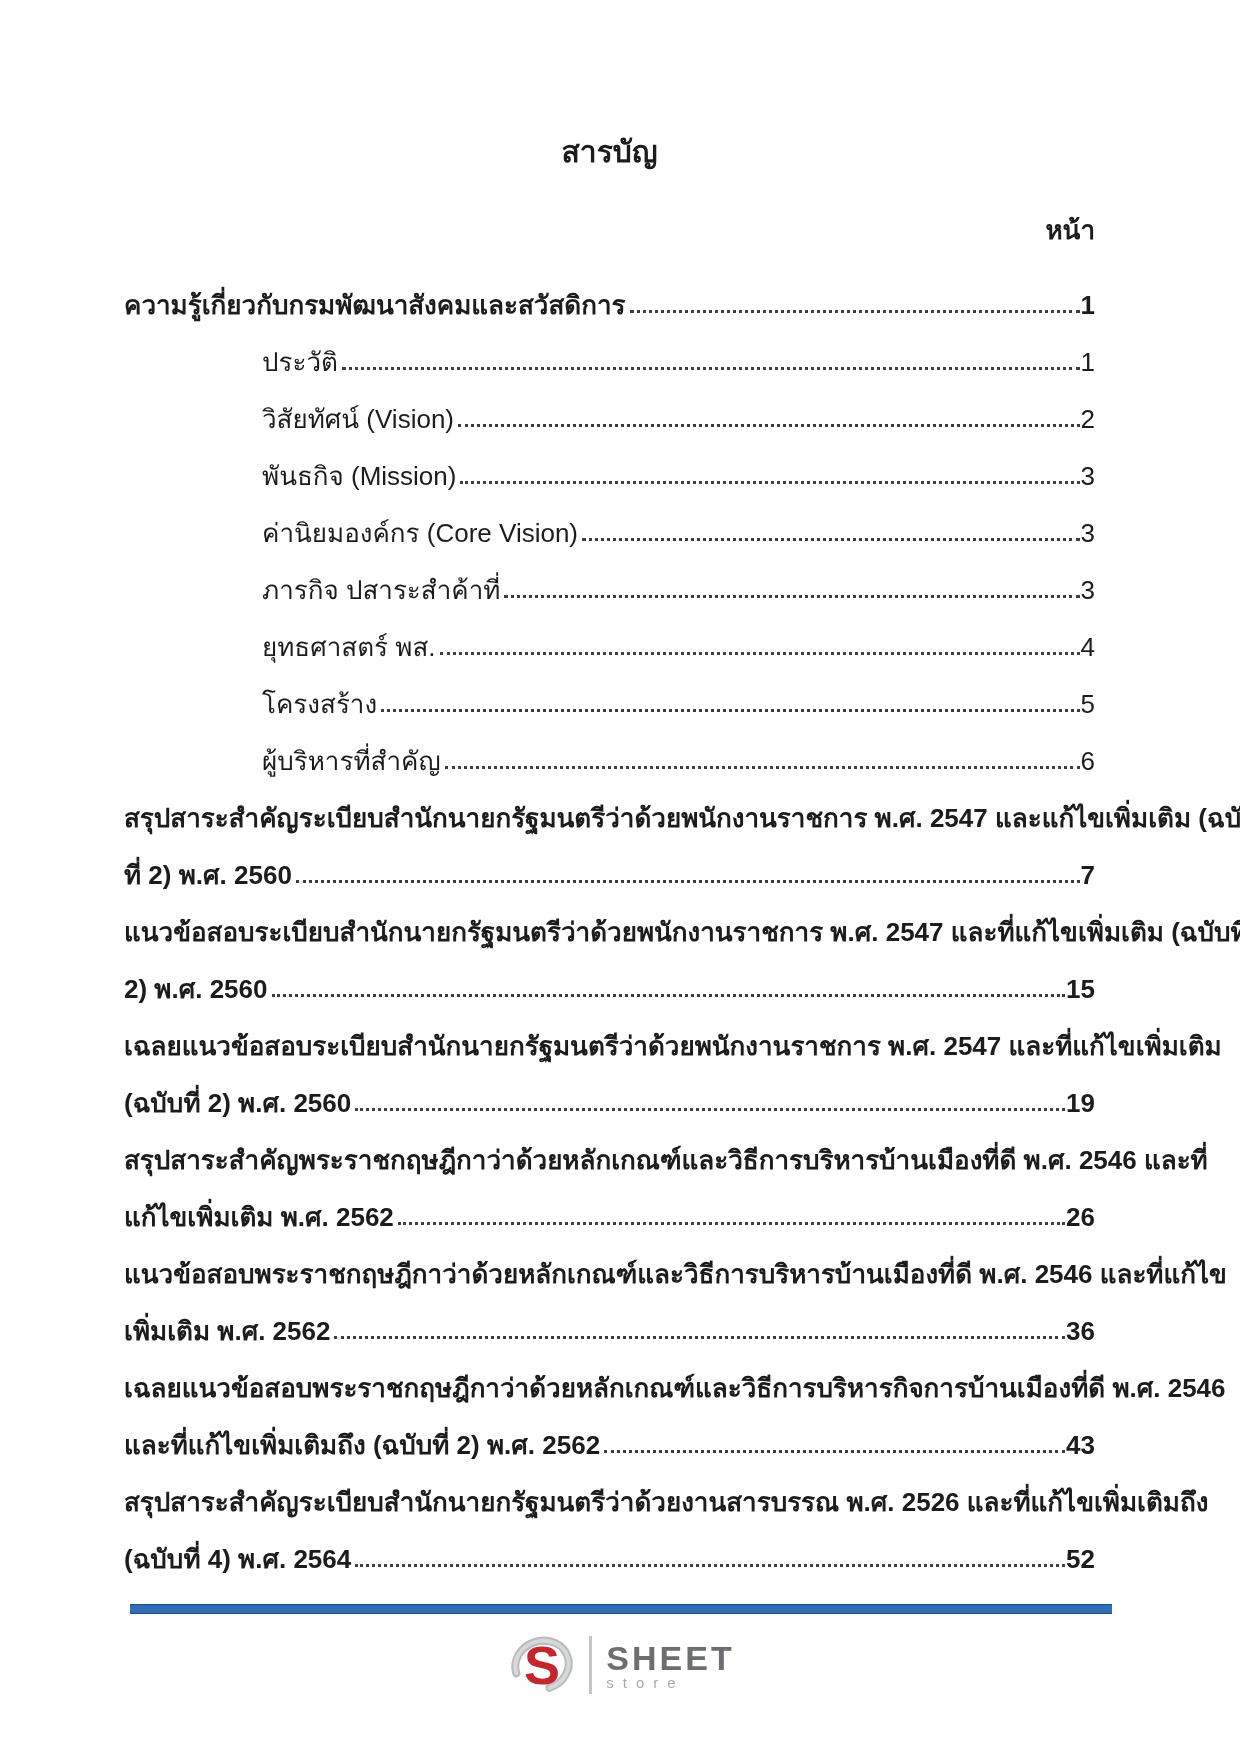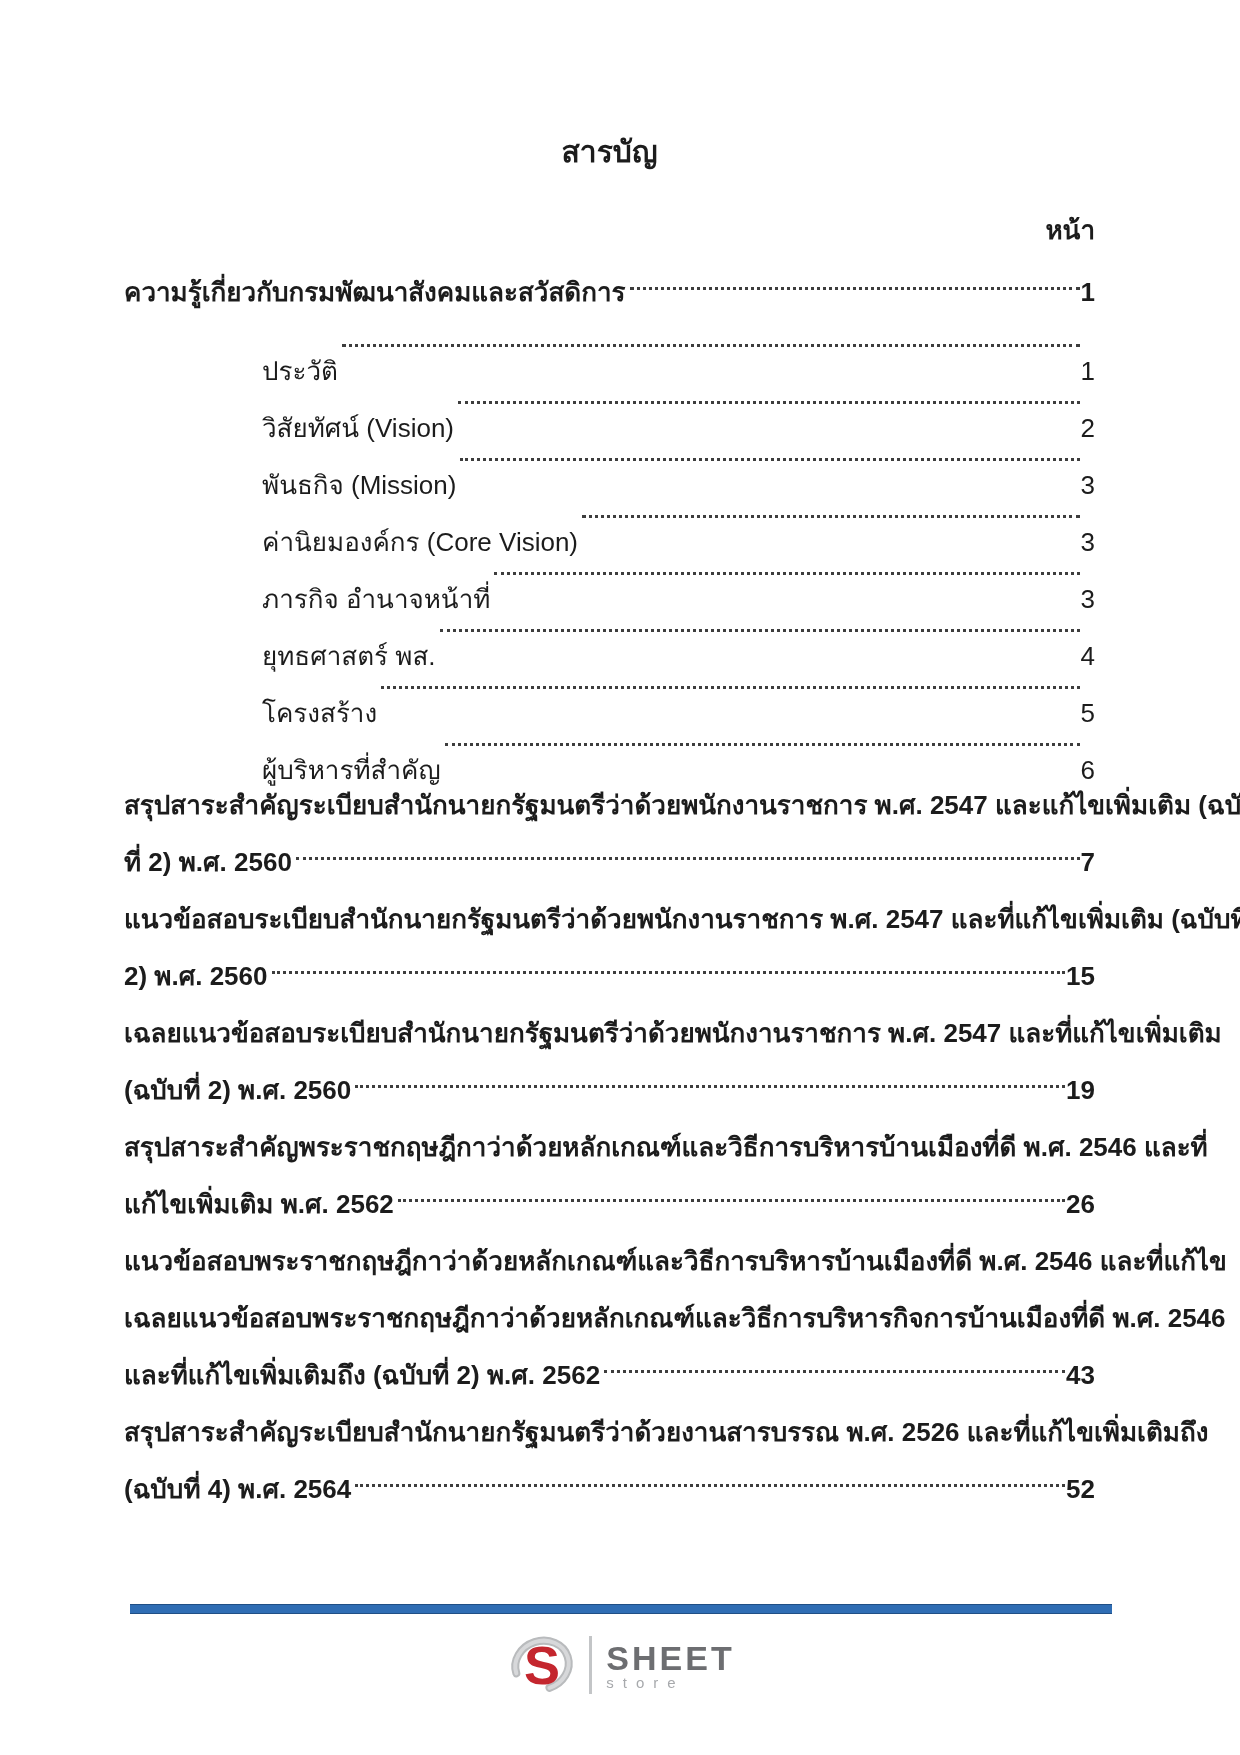--- a/index.html
+++ b/index.html
@@ -22,21 +22,21 @@
     margin-bottom:34px;
   }
   .page-col-label {
     text-align:right;
     font-size:26px;
     font-weight:700;
     margin-bottom:14px;
   }
   .toc-line {
     display:flex;
-    align-items:center;
+    align-items:flex-end;
     height:57px;
     font-size:26px;
   }
   .toc-line .label { white-space:nowrap; line-height:1.2; }
   .toc-line.main .label, .toc-line.main .pagenum { font-weight:700; }
   .toc-line.sub { padding-left:138px; }
   .toc-line.sub .label, .toc-line.sub .pagenum { font-weight:400;margin-top:44px; }
   .leader {
     flex:1;
     min-width:18px;
@@ -107,21 +107,21 @@
         <span class="label">พันธกิจ (Mission)</span>
         <span class="leader"></span>
         <span class="pagenum">3</span>
       </div>
       <div class="toc-line sub">
         <span class="label">ค่านิยมองค์กร (Core Vision)</span>
         <span class="leader"></span>
         <span class="pagenum">3</span>
       </div>
       <div class="toc-line sub">
-        <span class="label">ภารกิจ อำนาจหน้าที่</span>
+        <span class="label">ภารกิจ ปสาระสำค้าที่</span>
         <span class="leader"></span>
         <span class="pagenum">3</span>
       </div>
       <div class="toc-line sub">
         <span class="label">ยุทธศาสตร์ พส.</span>
         <span class="leader"></span>
         <span class="pagenum">4</span>
       </div>
       <div class="toc-line sub">
         <span class="label">โครงสร้าง</span>
@@ -160,20 +160,25 @@
       <div class="toc-line main">
         <span class="label">สรุปสาระสำคัญพระราชกฤษฎีกาว่าด้วยหลักเกณฑ์และวิธีการบริหารบ้านเมืองที่ดี พ.ศ. 2546 และที่</span>
       </div>
       <div class="toc-line main">
         <span class="label">แก้ไขเพิ่มเติม พ.ศ. 2562</span>
         <span class="leader"></span>
         <span class="pagenum">26</span>
       </div>
       <div class="toc-line main">
         <span class="label">แนวข้อสอบพระราชกฤษฎีกาว่าด้วยหลักเกณฑ์และวิธีการบริหารบ้านเมืองที่ดี พ.ศ. 2546 และที่แก้ไข</span>
+      </div>
+      <div class="toc-line main">
+        <span class="label">เพิ่มเติม พ.ศ. 2562</span>
+        <span class="leader"></span>
+        <span class="pagenum">36</span>
       </div>
       <div class="toc-line main">
         <span class="label">เฉลยแนวข้อสอบพระราชกฤษฎีกาว่าด้วยหลักเกณฑ์และวิธีการบริหารกิจการบ้านเมืองที่ดี พ.ศ. 2546</span>
       </div>
       <div class="toc-line main">
         <span class="label">และที่แก้ไขเพิ่มเติมถึง (ฉบับที่ 2) พ.ศ. 2562</span>
         <span class="leader"></span>
         <span class="pagenum">43</span>
       </div>
       <div class="toc-line main">

